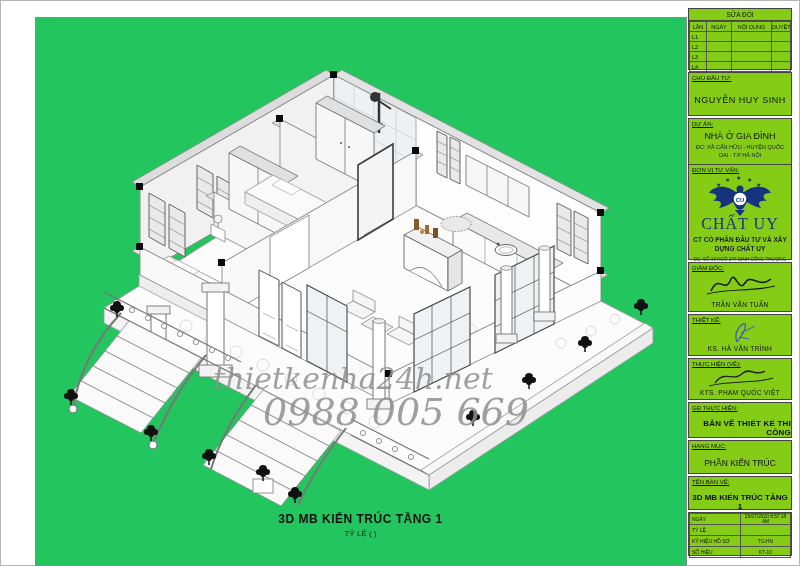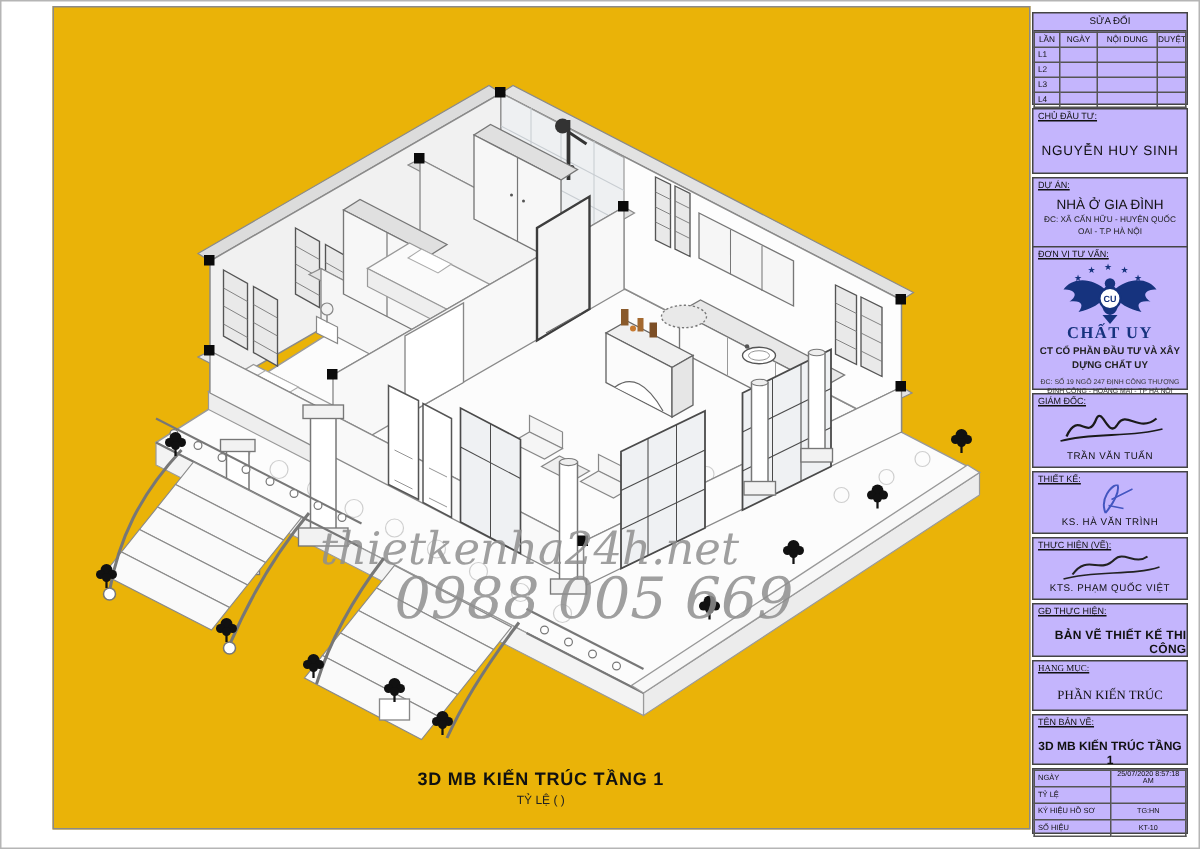--- a/index.html
+++ b/index.html
@@ -1,33 +1,33 @@
 <!DOCTYPE html>
 <html><head>
 <meta charset="utf-8">
 <style>
   html,body{margin:0;padding:0;background:#fff;}
   body{width:800px;height:566px;position:relative;font-family:"Liberation Sans",sans-serif;overflow:hidden;}
   .page-border{position:absolute;left:0;top:0;width:798px;height:564px;border:1px solid #b5b5b5;}
-  .draw-frame{position:absolute;left:35px;top:4px;width:650px;height:547px;border:1px solid #8a8a8a;background:#eab308;}
+  .draw-frame{position:absolute;left:35px;top:17px;width:650px;height:547px;border:1px solid #8a8a8a;background:#22c55e;}
   .draw-frame svg{position:absolute;left:0;top:0;}
   .caption{position:absolute;left:35px;top:512px;width:651px;text-align:center;}
   .caption .t{font-size:12px;font-weight:bold;color:#111;letter-spacing:.5px;}
   .caption .s{font-size:8px;color:#222;margin-top:3px;}
   
-  .tb{position:absolute;left:688px;width:104px;border:1px solid #444;background:#c4b5fd;box-sizing:border-box;font-size:6px;color:#111;}
+  .tb{position:absolute;left:688px;width:104px;border:1px solid #444;background:#84cc16;box-sizing:border-box;font-size:6px;color:#111;}
   .lbl{font-size:6px;text-decoration:underline;padding:2px 0 0 3px;color:#111;}
   .rev-title{font-size:6.5px;text-align:center;border-bottom:1px solid #444;padding:2px 0;}
   table.rev{border-collapse:collapse;width:100%;table-layout:fixed;}
   table.rev td,table.rev th{border:1px solid #555;font-size:5.5px;font-weight:normal;text-align:center;height:9px;padding:0;overflow:hidden;}
   .owner-name{font-size:9px;text-align:center;margin-top:14px;letter-spacing:.5px;}
   .proj-name{font-size:9px;text-align:center;margin-top:4px;}
   .proj-addr{font-size:5.5px;text-align:center;margin-top:3px;padding:0 3px;line-height:1.4;color:#222;}
   .logo-wrap{text-align:center;margin-top:1px;}
-  .brand{font-size:11px;font-weight:bold;color:#16337e;letter-spacing:1px;text-align:center;font-family:"Liberation Serif",serif;margin-top:-2px;}
+  .brand{font-size:16px;font-weight:normal;color:#16337e;letter-spacing:1px;text-align:center;font-family:"Liberation Serif",serif;margin-top:-2px;}
   .company{font-size:6.5px;font-weight:bold;text-align:center;margin-top:3px;padding:0 2px;line-height:1.35;color:#222;}
   .c-addr{font-size:4.6px;text-align:center;margin-top:3px;padding:0 2px;line-height:1.35;color:#333;}
   .sig-name{font-size:6.5px;text-align:center;position:absolute;bottom:3px;left:0;right:0;letter-spacing:.4px;}
   .sig-svg{position:absolute;left:14px;top:8px;}
   .stage-val{font-size:8px;text-align:right;margin-top:8px;font-weight:bold;letter-spacing:.2px;}
   .cat-val{font-size:8.5px;text-align:center;margin-top:9px;}
   .dn-val{font-size:8px;font-weight:bold;text-align:center;margin-top:8px;}
   table.info{border-collapse:collapse;width:100%;table-layout:fixed;height:100%;}
   table.info td{border:1px solid #555;font-size:5px;height:10px;padding:0 2px;overflow:hidden;}
   table.info td.l{width:46px;}
@@ -447,21 +447,21 @@
     <path d="M6,19 C28,13 52,17 70,11" fill="none" stroke="#222" stroke-width="1.1"></path>
   </svg>
   <div class="sig-name">KTS. PHẠM QUỐC VIỆT</div>
 </div>
 
 <div class="tb" style="top:402px;height:36px;">
   <div class="lbl">GĐ THỰC HIỆN:</div>
   <div class="stage-val">BẢN VẼ THIẾT KẾ THI CÔNG</div>
 </div>
 
-<div class="tb" style="top:440px;height:34px;font-family:Liberation Serif, serif;">
+<div class="tb" style="top:440px;height:34px;">
   <div class="lbl">HẠNG MỤC:</div>
   <div class="cat-val">PHẦN KIẾN TRÚC</div>
 </div>
 
 <div class="tb" style="top:476px;height:34px;">
   <div class="lbl">TÊN BẢN VẼ:</div>
   <div class="dn-val">3D MB KIẾN TRÚC TẦNG 1</div>
 </div>
 
 <div class="tb" style="top:512px;height:44px;">

